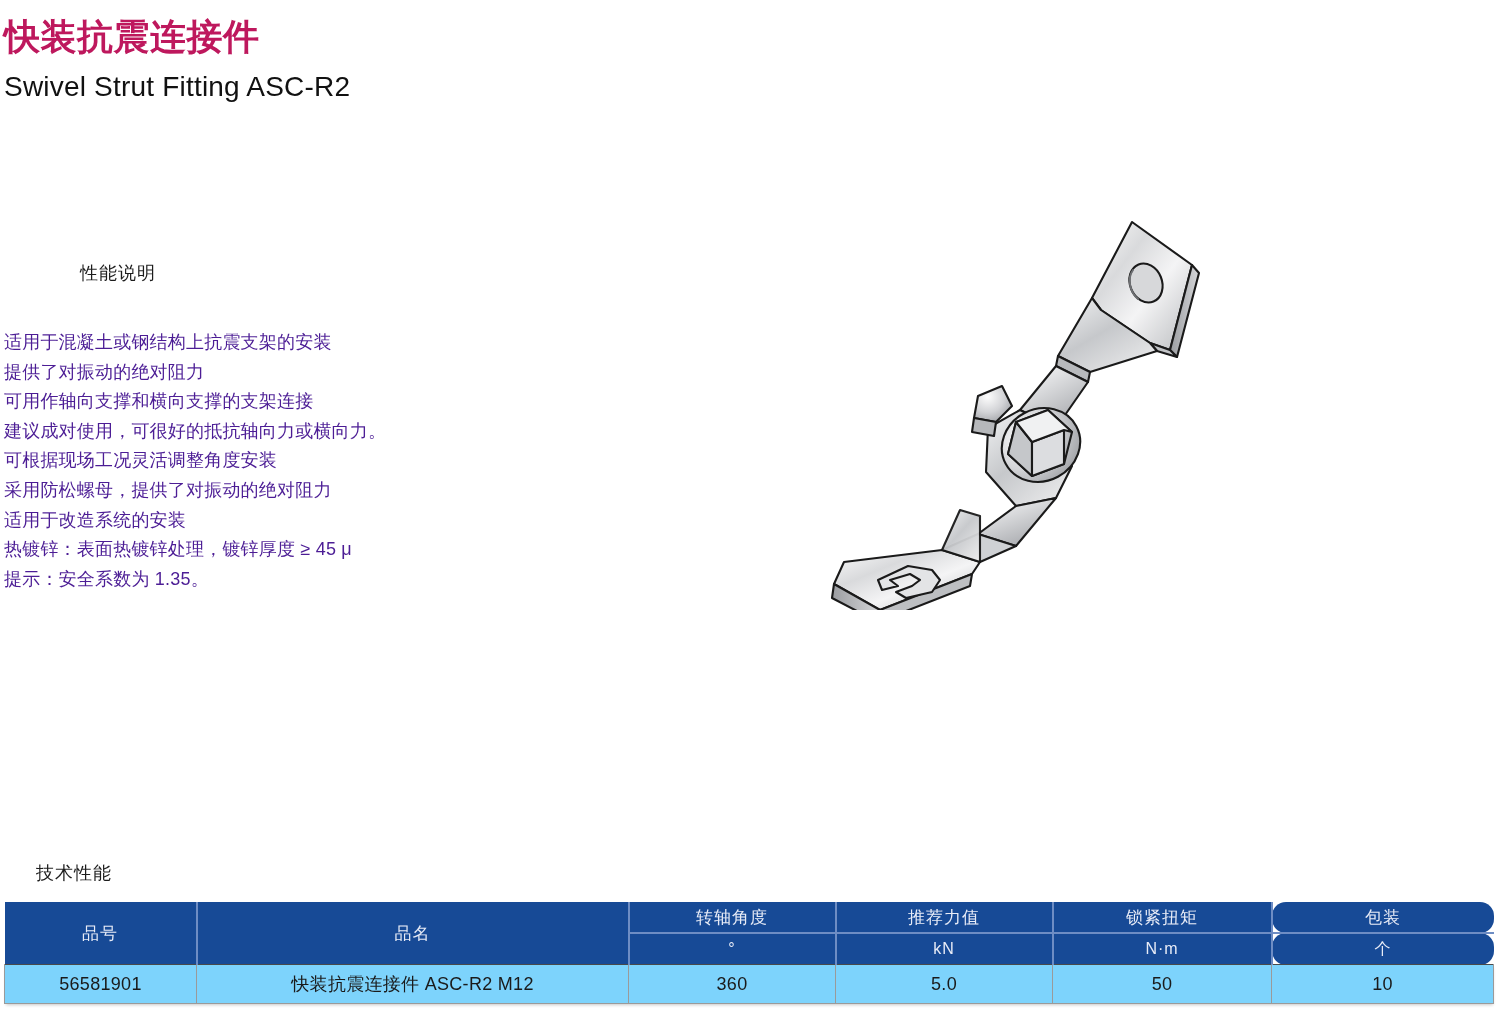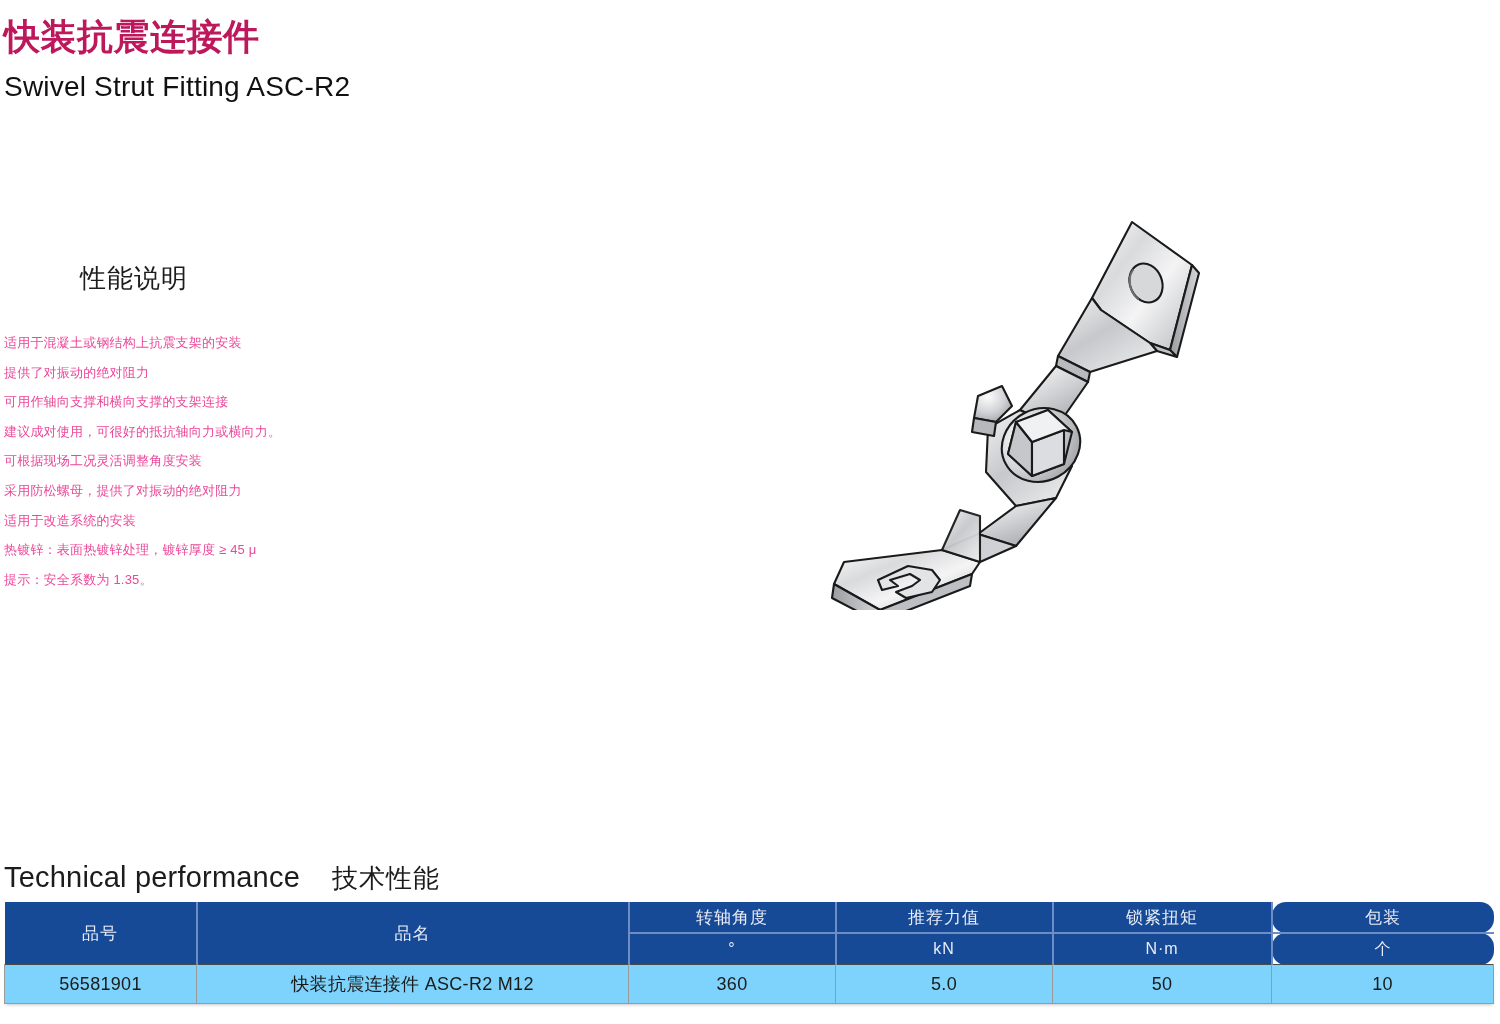--- a/index.html
+++ b/index.html
@@ -48,43 +48,43 @@
     align-items: baseline;
     white-space: nowrap;
   }
   .section-head .en {
     font-size: 29px;
     font-weight: 400;
     color: #1c1c1c;
     letter-spacing: 0.2px;
   }
   .section-head .cn {
-    font-size: 26px;
+    font-size: 18px;
     font-weight: 400;
     color: #1c1c1c;
     margin-left: 76px;
     letter-spacing: 1px;
   }
   #function-spec-heading { top: 261px; }
   #technical-heading { top: 861px; }
   #technical-heading .cn { margin-left: 32px; }
 
   
   .spec-list {
     position: absolute;
     left: 4px;
     top: 328px;
     margin: 0;
     padding: 0;
     list-style: none;
   }
   .spec-list li {
-    font-size: 13px;
+    font-size: 18px;
     line-height: 29.6px;
-    color: #ec4899;
+    color: #4c1d95;
     letter-spacing: 0.2px;
     white-space: nowrap;
   }
 
   
   .product-image {
     position: absolute;
     left: 820px;
     top: 210px;
     width: 400px;
@@ -234,21 +234,20 @@
       <path d="M60 400 L152 364 L150 376 L58 412 Z" fill="#bdbfc2"></path>
 
       <path d="M58 370 L88 356 L112 360 L120 370 L112 382 L86 388 L76 382 L92 376 L100 370 L90 364 L70 370 L78 376 L62 380 Z" fill="#e3e4e6"></path>
 
       <path d="M122 340 L160 352 L160 306 L140 300 Z" fill="url(#steelB)" opacity="0.95"></path>
     </g>
   </svg>
 </div>
 
 <div class="section-head" id="technical-heading">
-  <span class="en">Technical performance</span>
   <span class="cn">技术性能</span>
 </div>
 
 <table class="spec-table">
   <colgroup>
     <col class="col-code">
       <col class="col-name">
       <col class="col-angle">
     <col class="col-force">
       <col class="col-torque">

